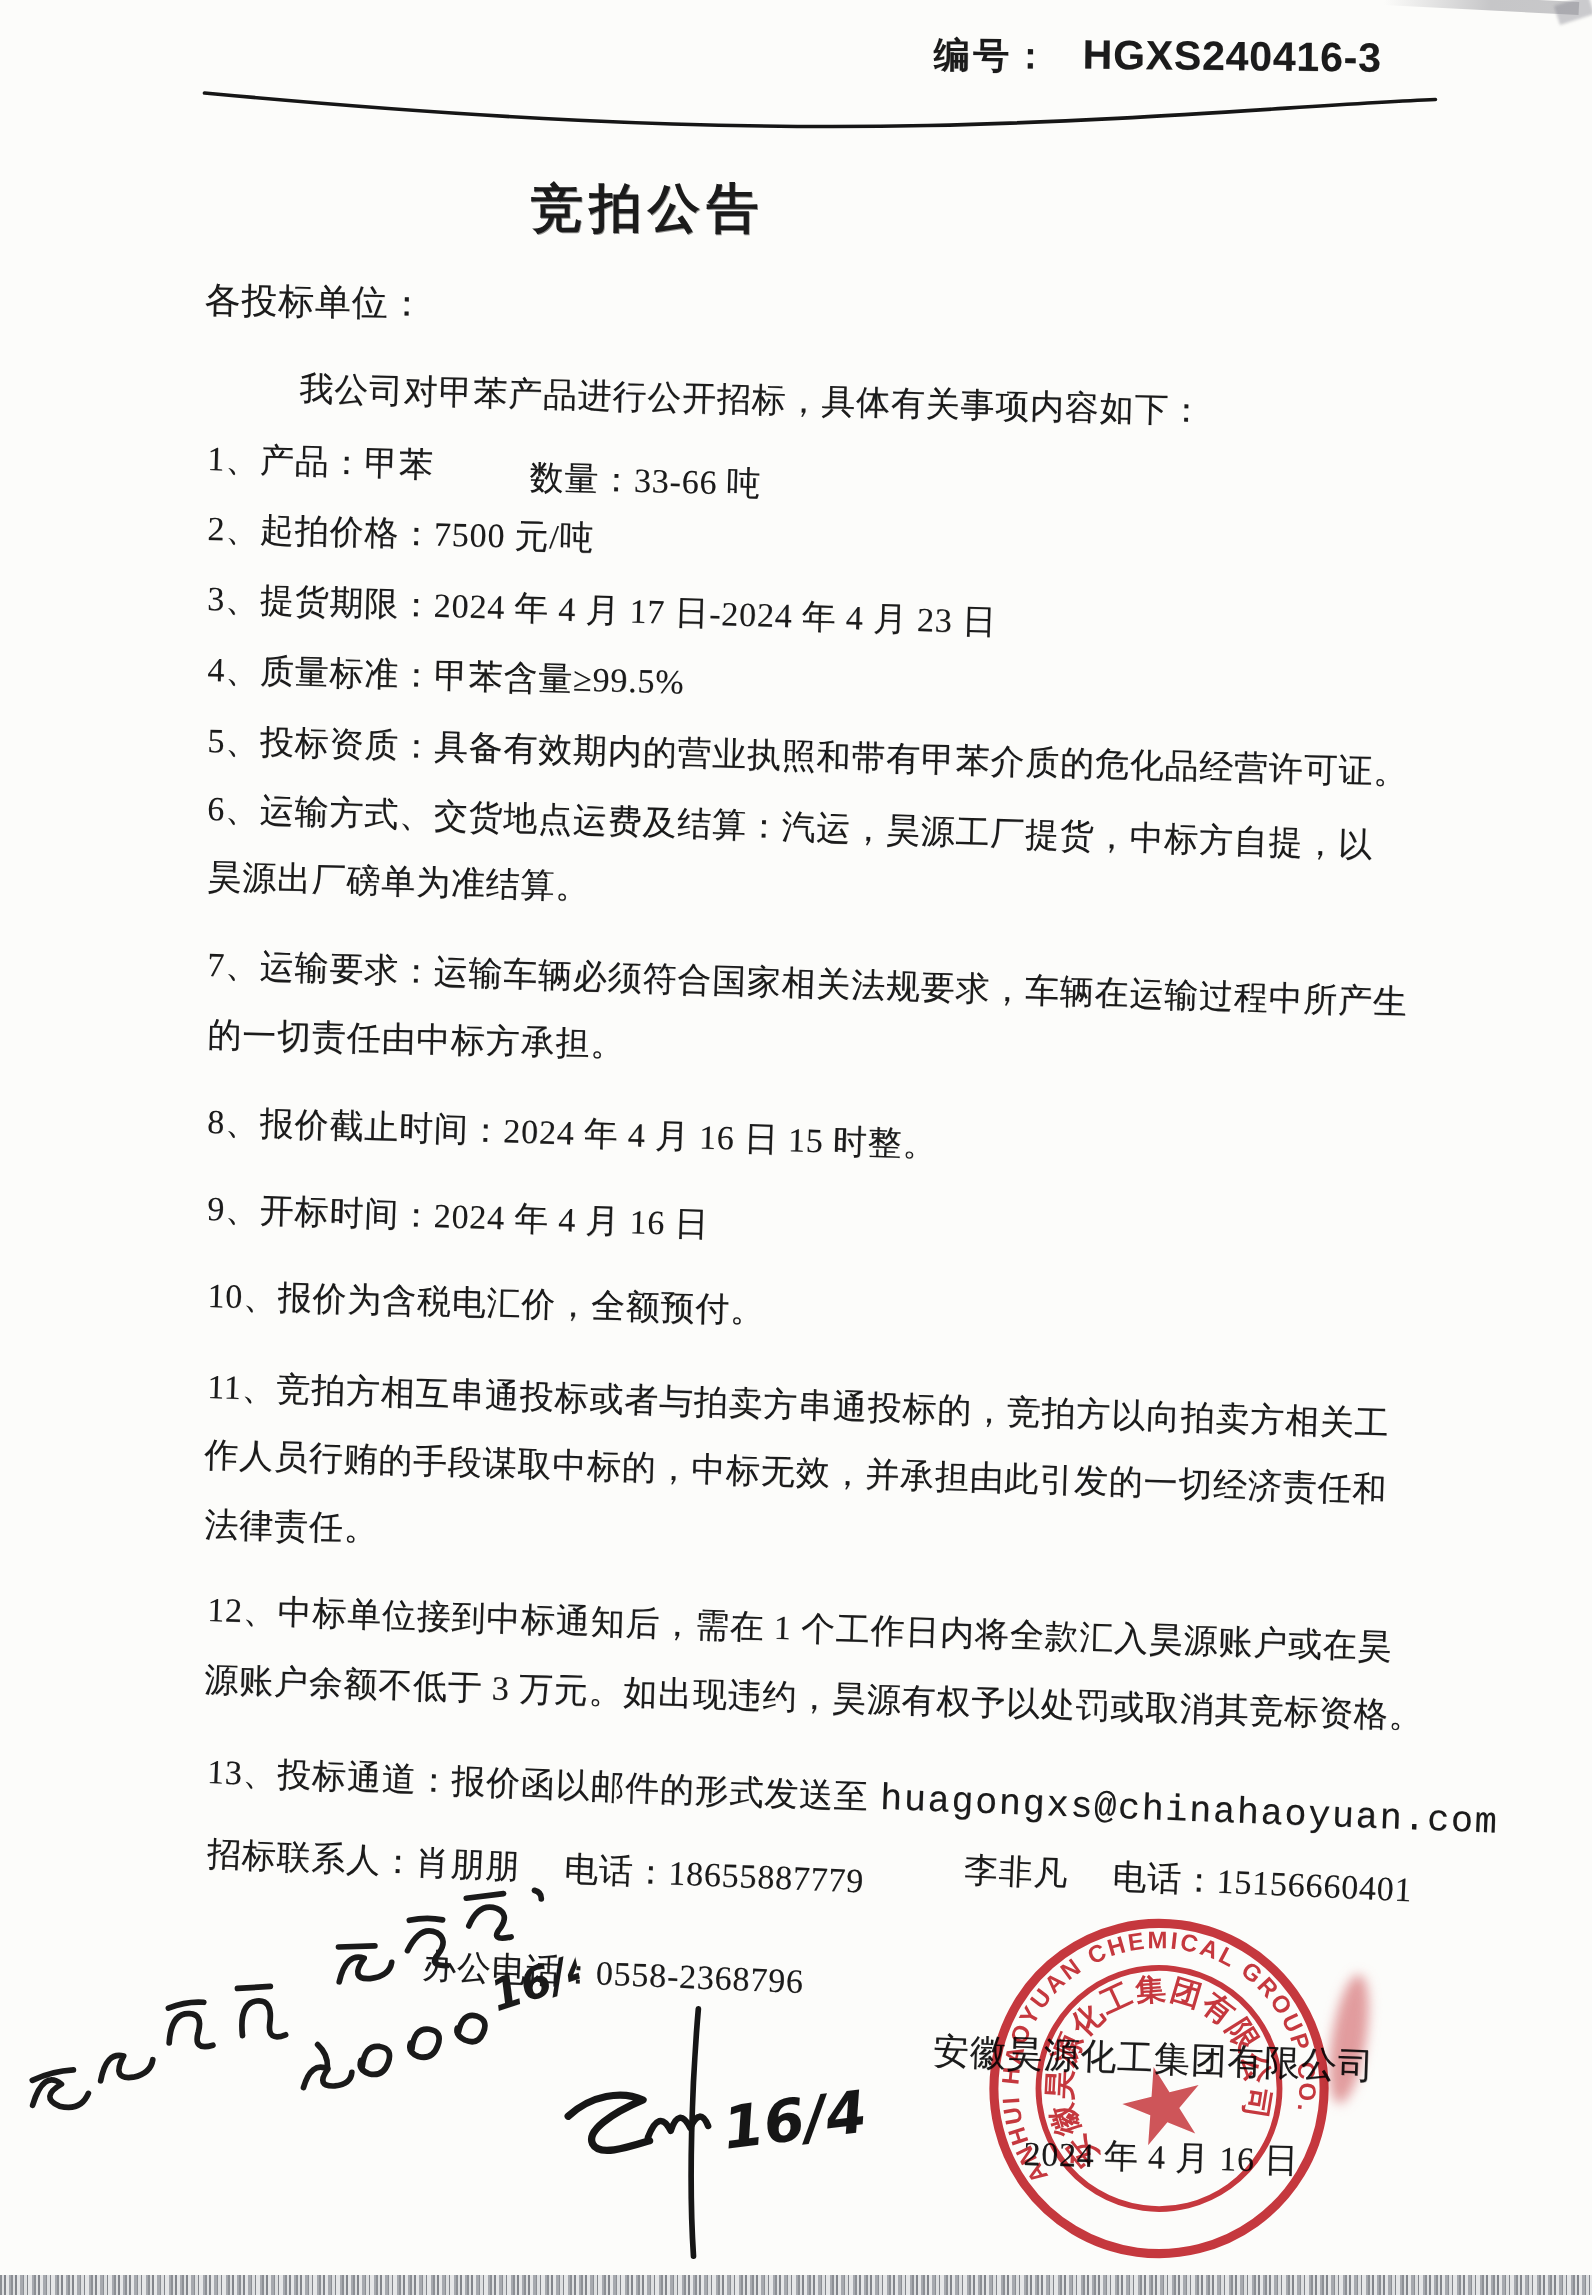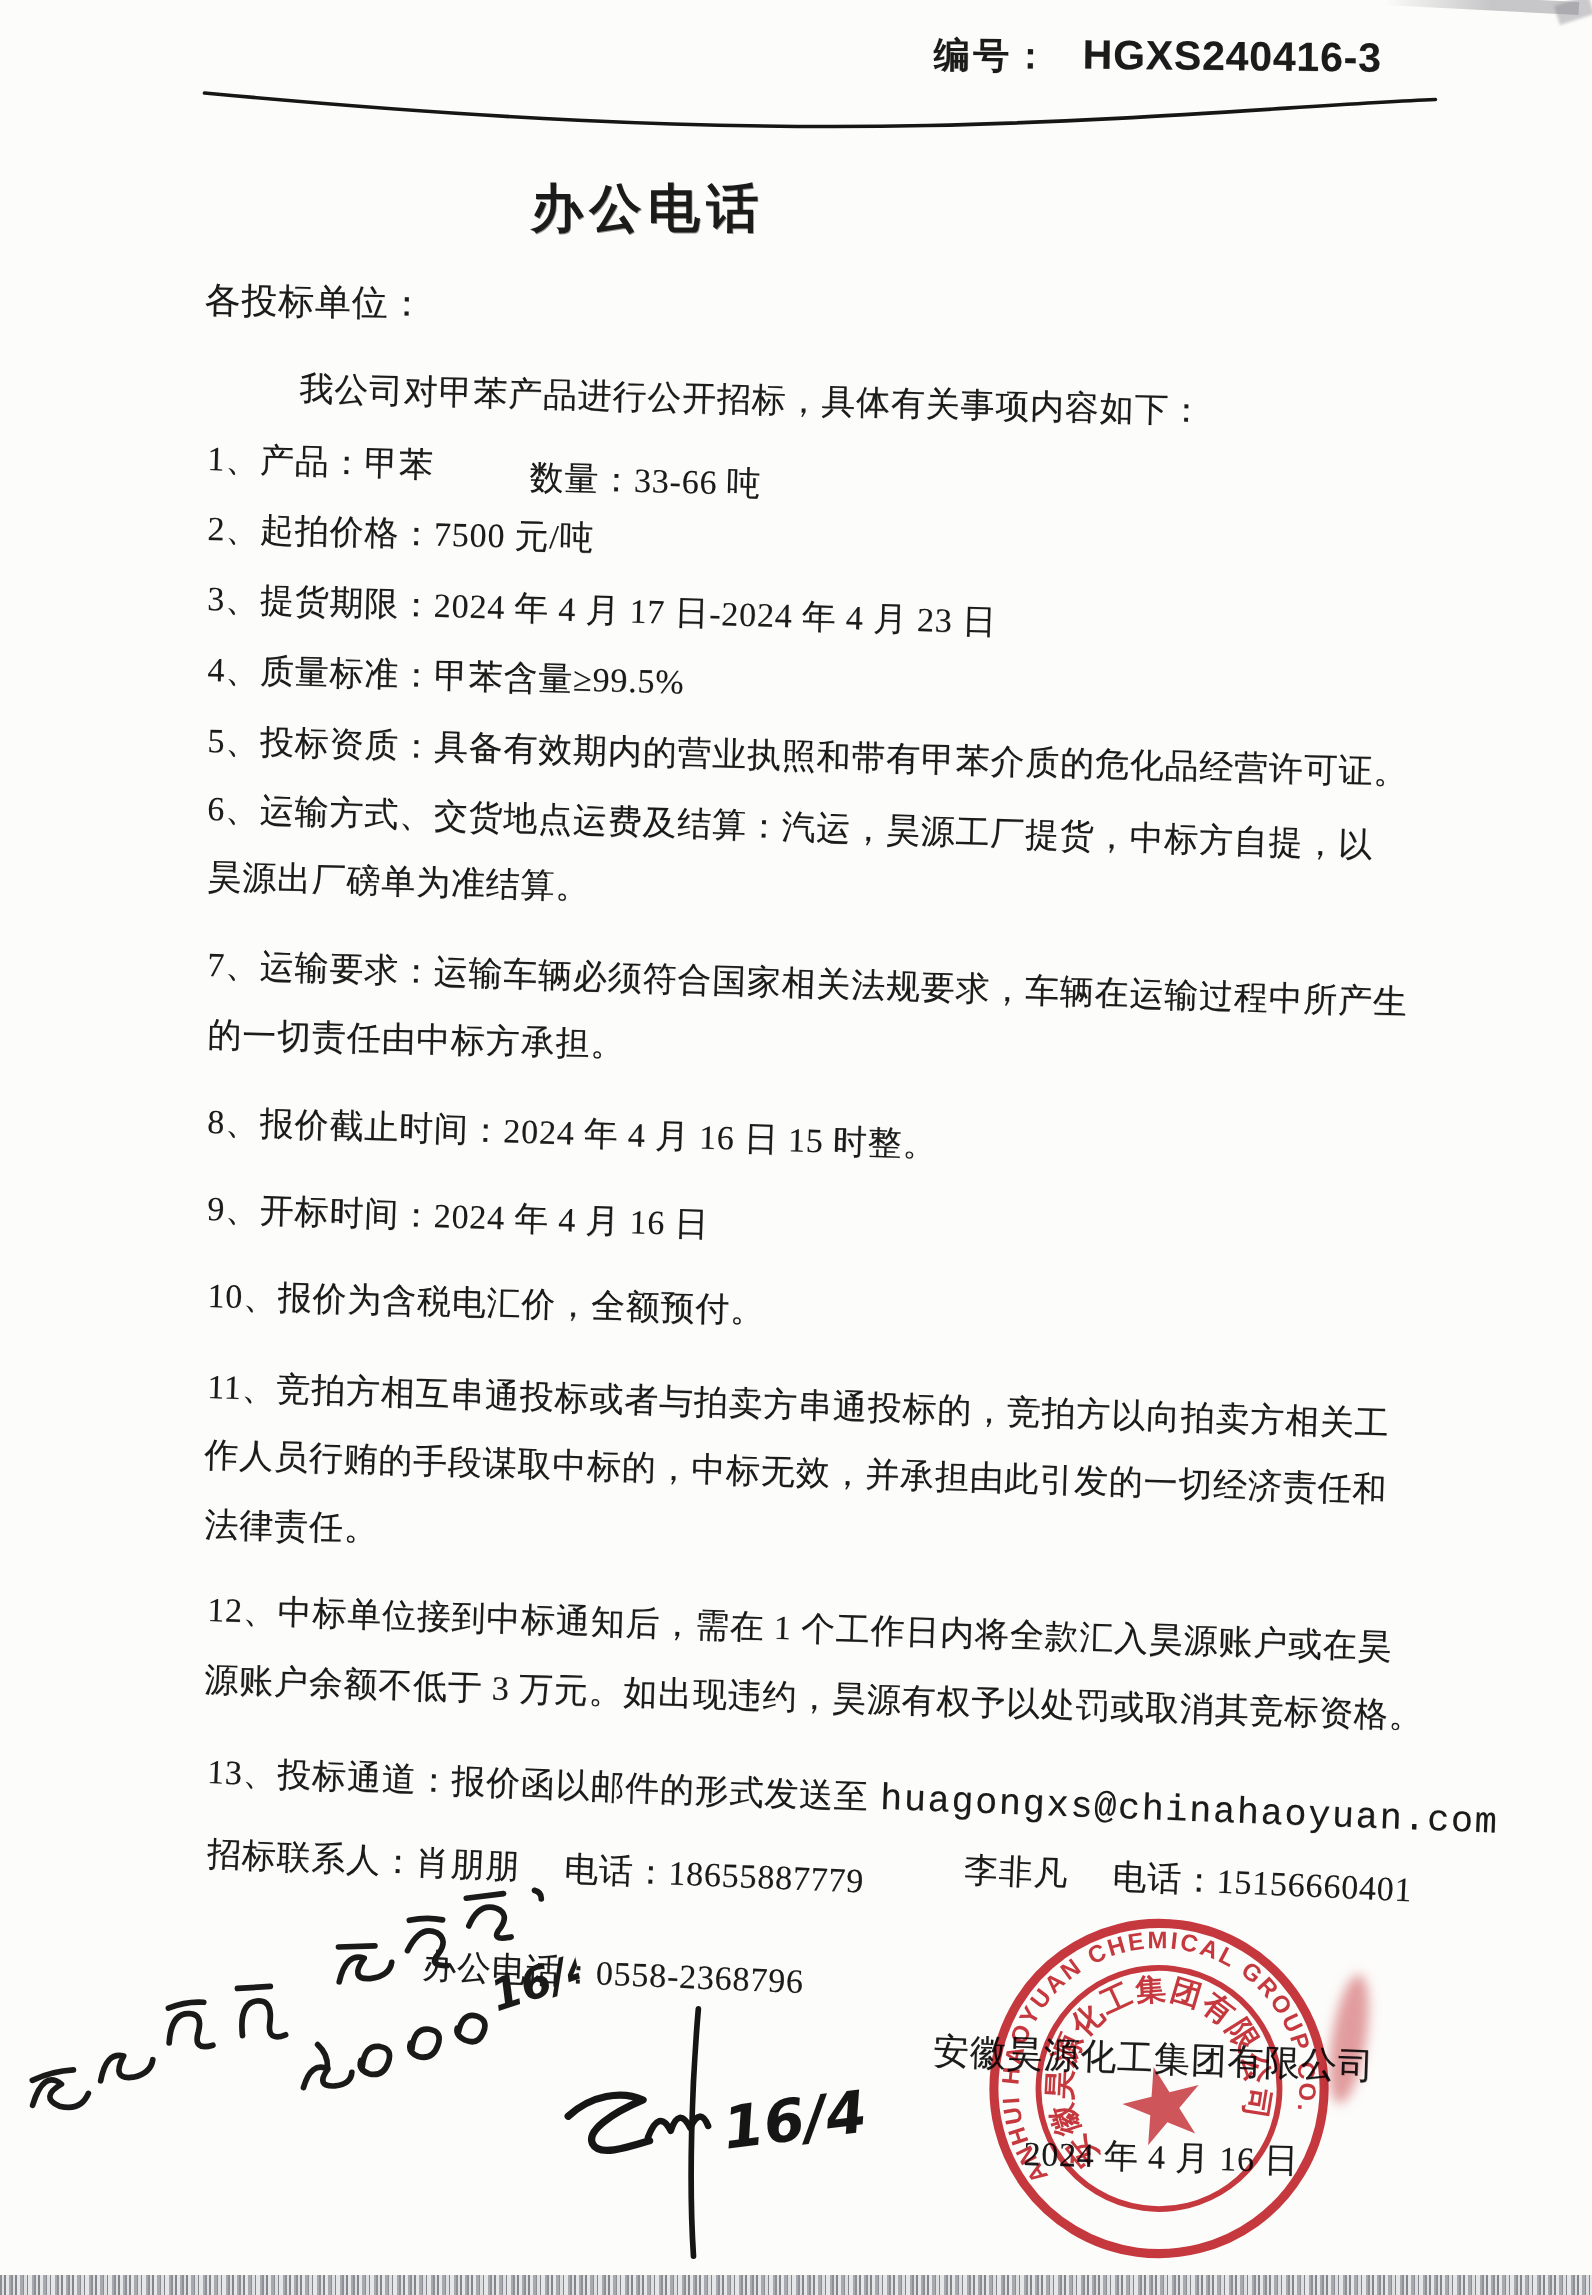--- a/index.html
+++ b/index.html
@@ -66,21 +66,21 @@
 <div class="corner-dot"></div>
 
 <div class="ln" style="left:934px;top:28px;transform:rotate(0.6deg);">
   <span class="docnum-label">编号：</span><span class="docnum-value">HGXS240416-3</span>
 </div>
 
 <svg class="rule-svg" style="left:195px;top:80px;" width="1254" height="65" viewBox="0 0 1540 80">
   <path d="M 10 16 C 330 46, 620 62, 900 56 C 1150 51, 1380 30, 1525 24" fill="none" stroke="#161616" stroke-width="4.5" stroke-linecap="round"></path>
 </svg>
 
-<div class="ln title" style="left:531px;top:176px;">办公电话</div>
+<div class="ln title" style="left:531px;top:176px;">竞拍公告</div>
 
 <div class="ln" style="left:205px;top:278px;font-size:36px;transform:rotate(1deg);">各投标单位：</div>
 <div class="ln" style="left:300px;top:368px;transform:rotate(1.4deg);">我公司对甲苯产品进行公开招标，具体有关事项内容如下：</div>
 
 <div class="ln" style="left:208px;top:438px;transform:rotate(1.6deg);">
   <span>1、产品：甲苯</span><span class="qty">数量：33-66 吨</span>
 </div>
 <div class="ln" style="left:208px;top:508px;transform:rotate(1.4deg);">2、起拍价格：7500 元/吨</div>
 <div class="ln" style="left:208px;top:578px;transform:rotate(1.7deg);">3、提货期限：2024 年 4 月 17 日-2024 年 4 月 23 日</div>
 <div class="ln" style="left:208px;top:649px;transform:rotate(1.5deg);">4、质量标准：甲苯含量≥99.5%</div>

